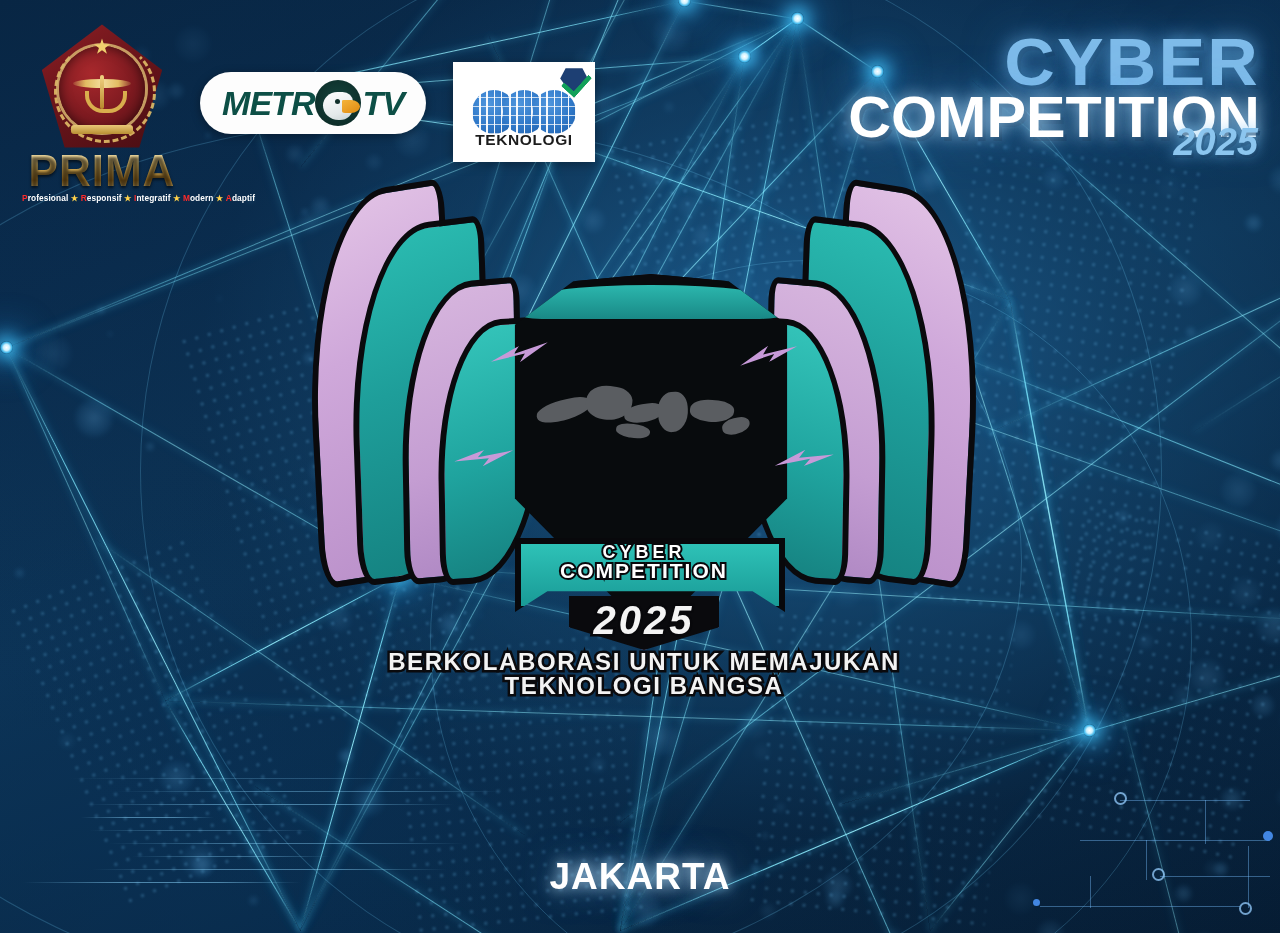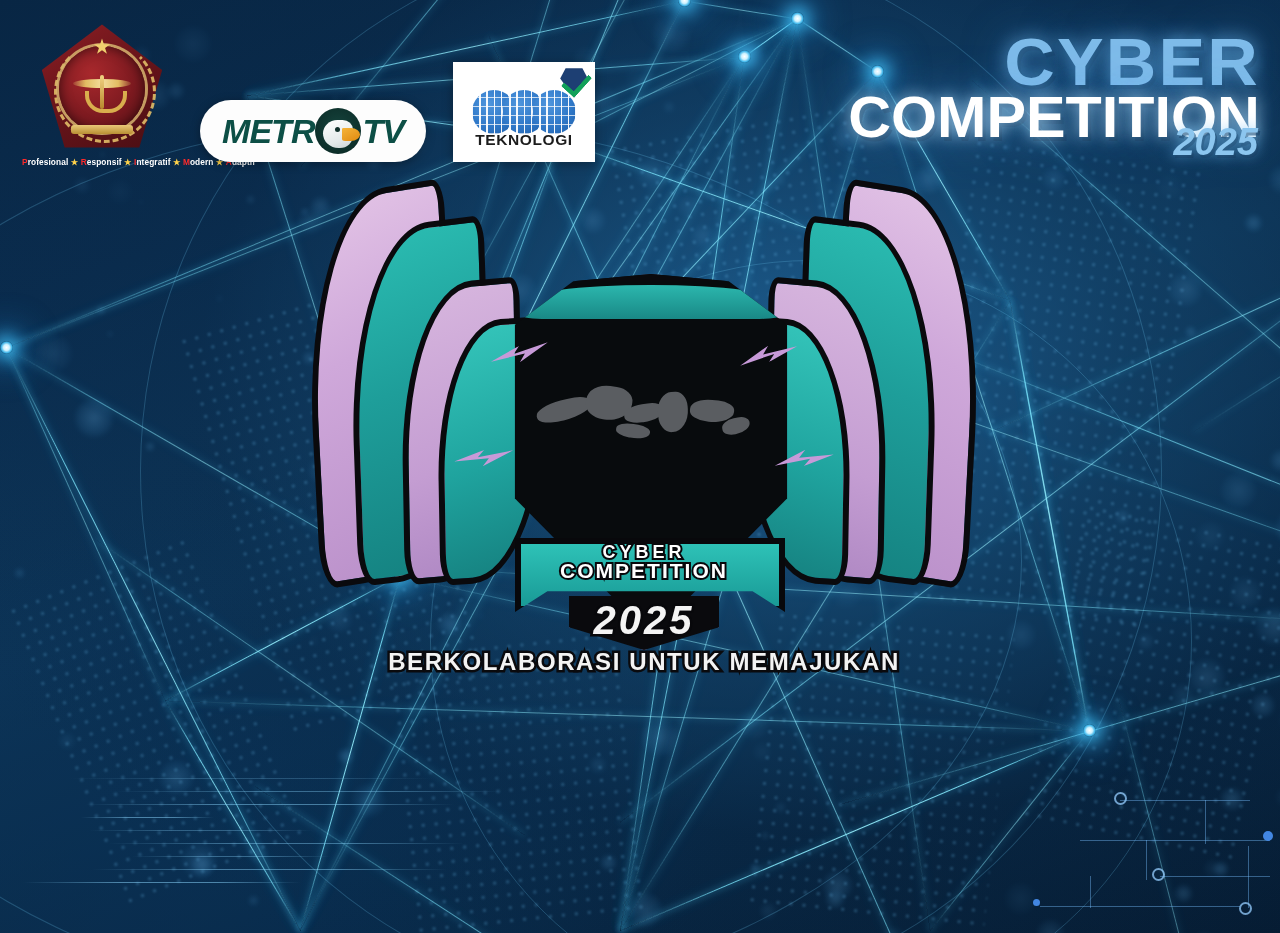--- a/index.html
+++ b/index.html
@@ -173,21 +173,21 @@
   .prima-tag b { color: #ff2a2a; }
   .prima-tag i { color: #ffd24a; font-style: normal; }
 
   
   .metrotv {
     position: absolute; left: 200px; top: 72px;
     width: 226px; height: 62px;
     background: #fdfdfd;
     border-radius: 31px;
     box-shadow: 0 2px 10px rgba(0,0,0,.35);
-    display: flex; align-items: center; justify-content: center; margin-top: 28px;
+    display: flex; align-items: center; justify-content: center;
   }
   .metro-word {
     font-size: 34px;
     font-weight: 900;
     font-style: italic;
     letter-spacing: -1px;
     color: #0d4f46;
   }
   .metro-eagle {
     position: relative;
@@ -783,20 +783,21 @@
     <div class="prima">
       <div class="prima-pent">
         <div class="prima-pent-inner"></div>
         <div class="prima-wreath"></div>
         <div class="prima-disc"></div>
         <div class="prima-star"></div>
         <div class="prima-wings"></div>
         <div class="prima-anchor"></div>
         <div class="prima-scroll"></div>
       </div>
+      <div class="prima-word">PRIMA</div>
       <div class="prima-tag" id="prima-tag"><b>P</b>rofesional <i>★</i> <b>R</b>esponsif <i>★</i> <b>I</b>ntegratif <i>★</i> <b>M</b>odern <i>★</i> <b>A</b>daptif</div>
     </div>
 
     <div class="metrotv">
       <span class="metro-word">METR</span>
       <span class="metro-eagle">
         <span class="crest"></span>
           <span class="head"></span>
           <span class="beak"></span>
           <span class="eye"></span>
@@ -863,17 +864,19 @@
     <div class="ribbon-text">
       <div class="rb-cyber">CYBER</div>
       <div class="rb-comp">COMPETITION</div>
     </div>
 
     <div class="year-plate"></div>
     <div class="year-text">2025</div>
 
     <div class="tagline">
       <span>BERKOLABORASI UNTUK MEMAJUKAN</span>
+      <span>TEKNOLOGI BANGSA</span>
     </div>
   </div>
 
+  <div class="city">JAKARTA</div>
 
 </div>
 
 </body></html>

